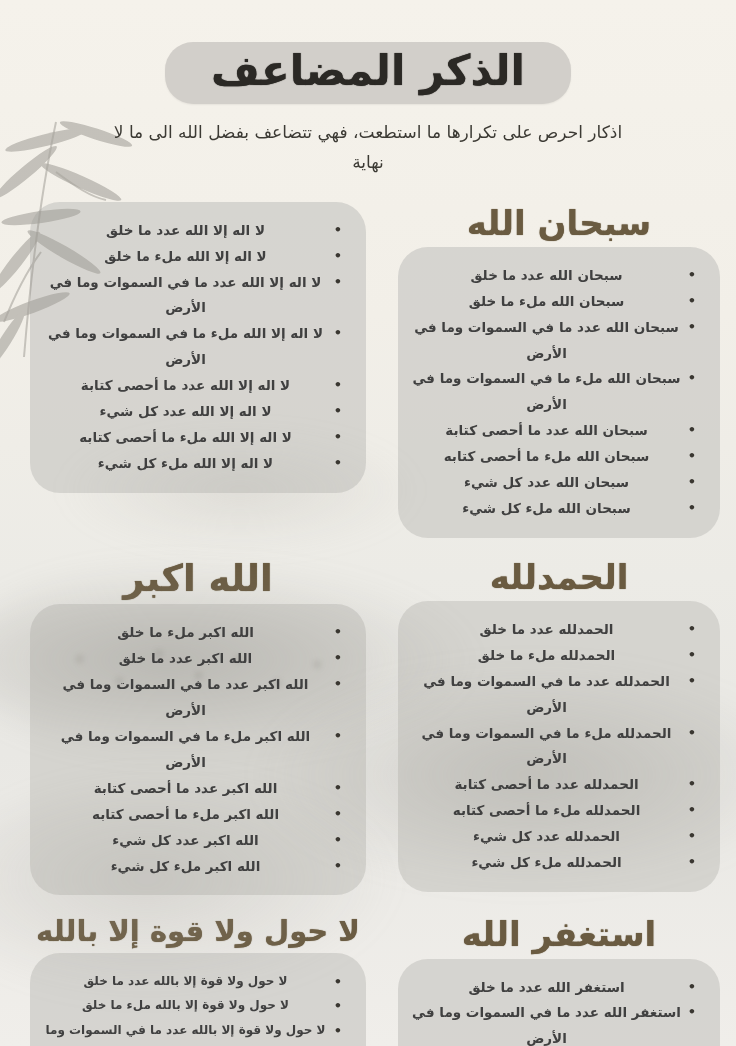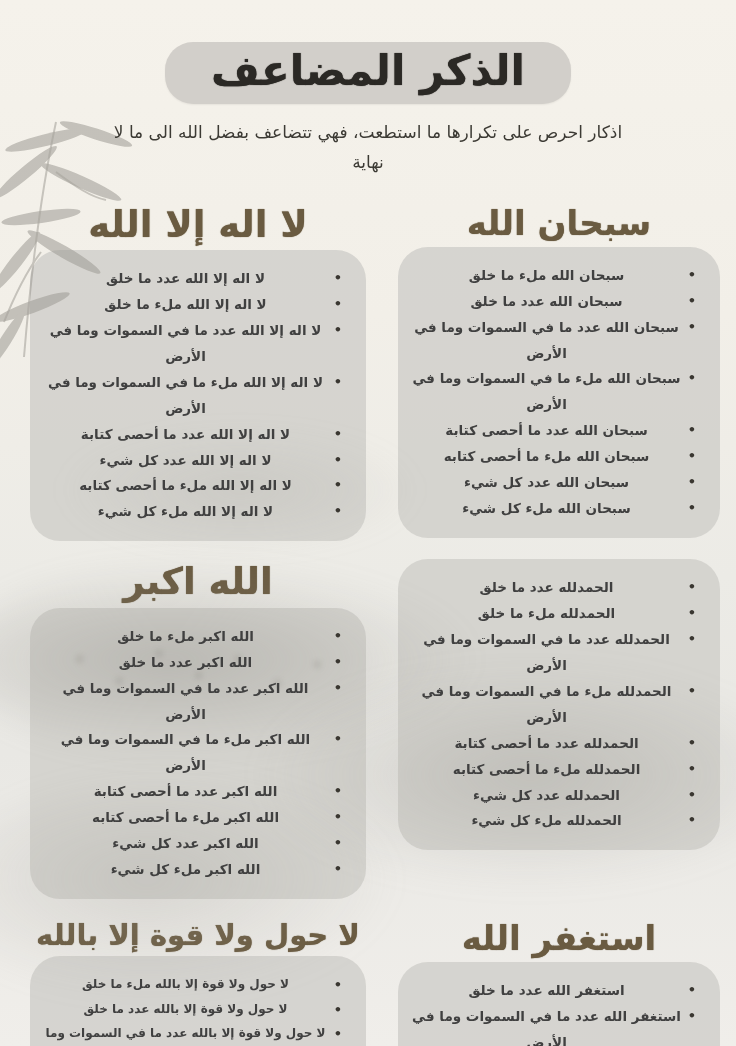--- a/index.html
+++ b/index.html
@@ -135,49 +135,49 @@
       <div>نهاية</div>
     </div>
   </div>
 
   <div class="sections">
 
     <div class="section">
       <div class="sec-heading h-md">سبحان الله</div>
       <div class="panel">
         <ul class="dhikr-list">
+            <li>سبحان الله عدد ما خلق</li>
             <li>سبحان الله ملء ما خلق</li>
-            <li>سبحان الله عدد ما خلق</li>
             <li>سبحان الله عدد ما في السموات وما في الأرض</li>
             <li>سبحان الله ملء ما في السموات وما في الأرض</li>
             <li>سبحان الله عدد ما أحصى كتابة</li>
             <li>سبحان الله ملء ما أحصى كتابه</li>
             <li>سبحان الله عدد كل شيء</li>
             <li>سبحان الله ملء كل شيء</li>
           </ul>
       </div>
     </div>
 
     <div class="section">
-      <div class="sec-heading h-lg">لا اله إلا الله</div>
       <div class="panel">
         <ul class="dhikr-list">
             <li>لا اله إلا الله عدد ما خلق</li>
             <li>لا اله إلا الله ملء ما خلق</li>
             <li>لا اله إلا الله عدد ما في السموات وما في الأرض</li>
             <li>لا اله إلا الله ملء ما في السموات وما في الأرض</li>
             <li>لا اله إلا الله عدد ما أحصى كتابة</li>
             <li>لا اله إلا الله عدد كل شيء</li>
             <li>لا اله إلا الله ملء ما أحصى كتابه</li>
             <li>لا اله إلا الله ملء كل شيء</li>
           </ul>
       </div>
     </div>
 
     <div class="section">
+      <div class="sec-heading h-md">الحمدلله</div>
       <div class="panel">
         <ul class="dhikr-list">
             <li>الحمدلله عدد ما خلق</li>
             <li>الحمدلله ملء ما خلق</li>
             <li>الحمدلله عدد ما في السموات وما في الأرض</li>
             <li>الحمدلله ملء ما في السموات وما في الأرض</li>
             <li>الحمدلله عدد ما أحصى كتابة</li>
             <li>الحمدلله ملء ما أحصى كتابه</li>
             <li>الحمدلله عدد كل شيء</li>
             <li>الحمدلله ملء كل شيء</li>
@@ -208,21 +208,21 @@
             <li>استغفر الله عدد ما خلق</li>
             <li>استغفر الله عدد ما في السموات وما في الأرض</li>
           </ul>
       </div>
     </div>
 
     <div class="section small-items">
       <div class="sec-heading h-sm">لا حول ولا قوة إلا بالله</div>
       <div class="panel">
         <ul class="dhikr-list">
+            <li>لا حول ولا قوة إلا بالله عدد ما خلق</li>
             <li>لا حول ولا قوة إلا بالله ملء ما خلق</li>
-            <li>لا حول ولا قوة إلا بالله عدد ما خلق</li>
             <li>لا حول ولا قوة إلا بالله عدد ما في السموات وما في الأرض</li>
           </ul>
       </div>
     </div>
 
   </div>
 </div>
 
 </body></html>

